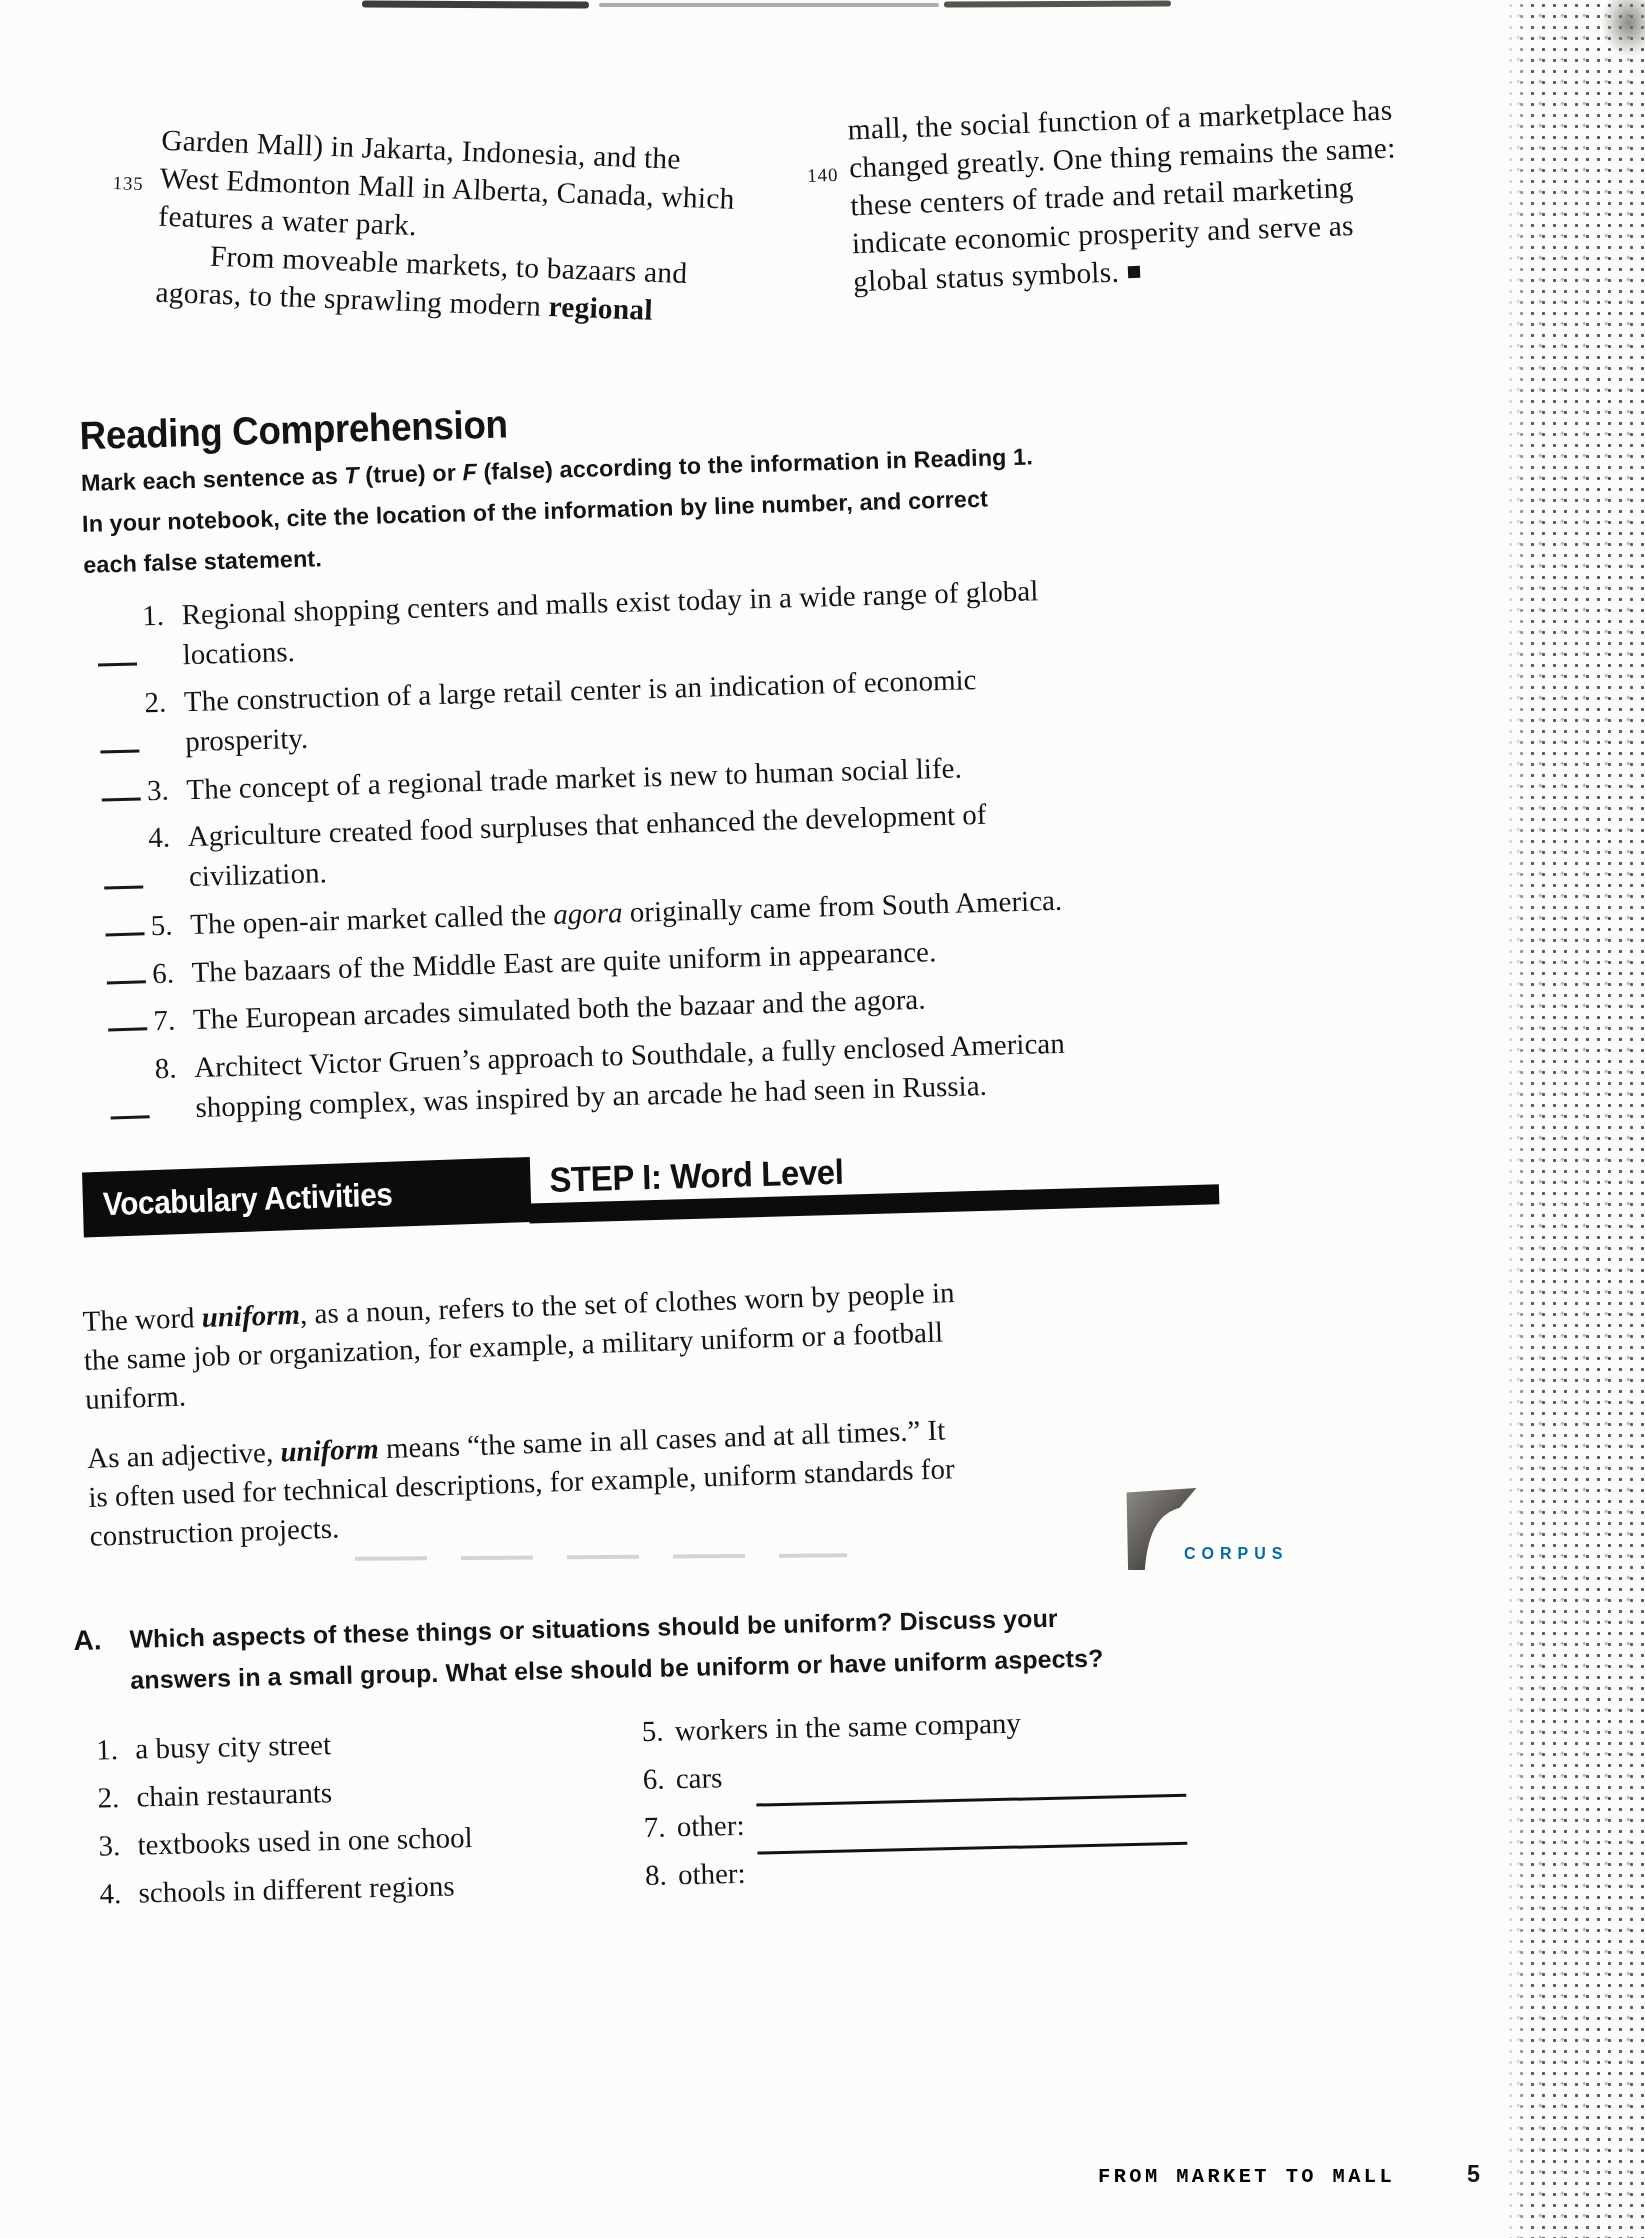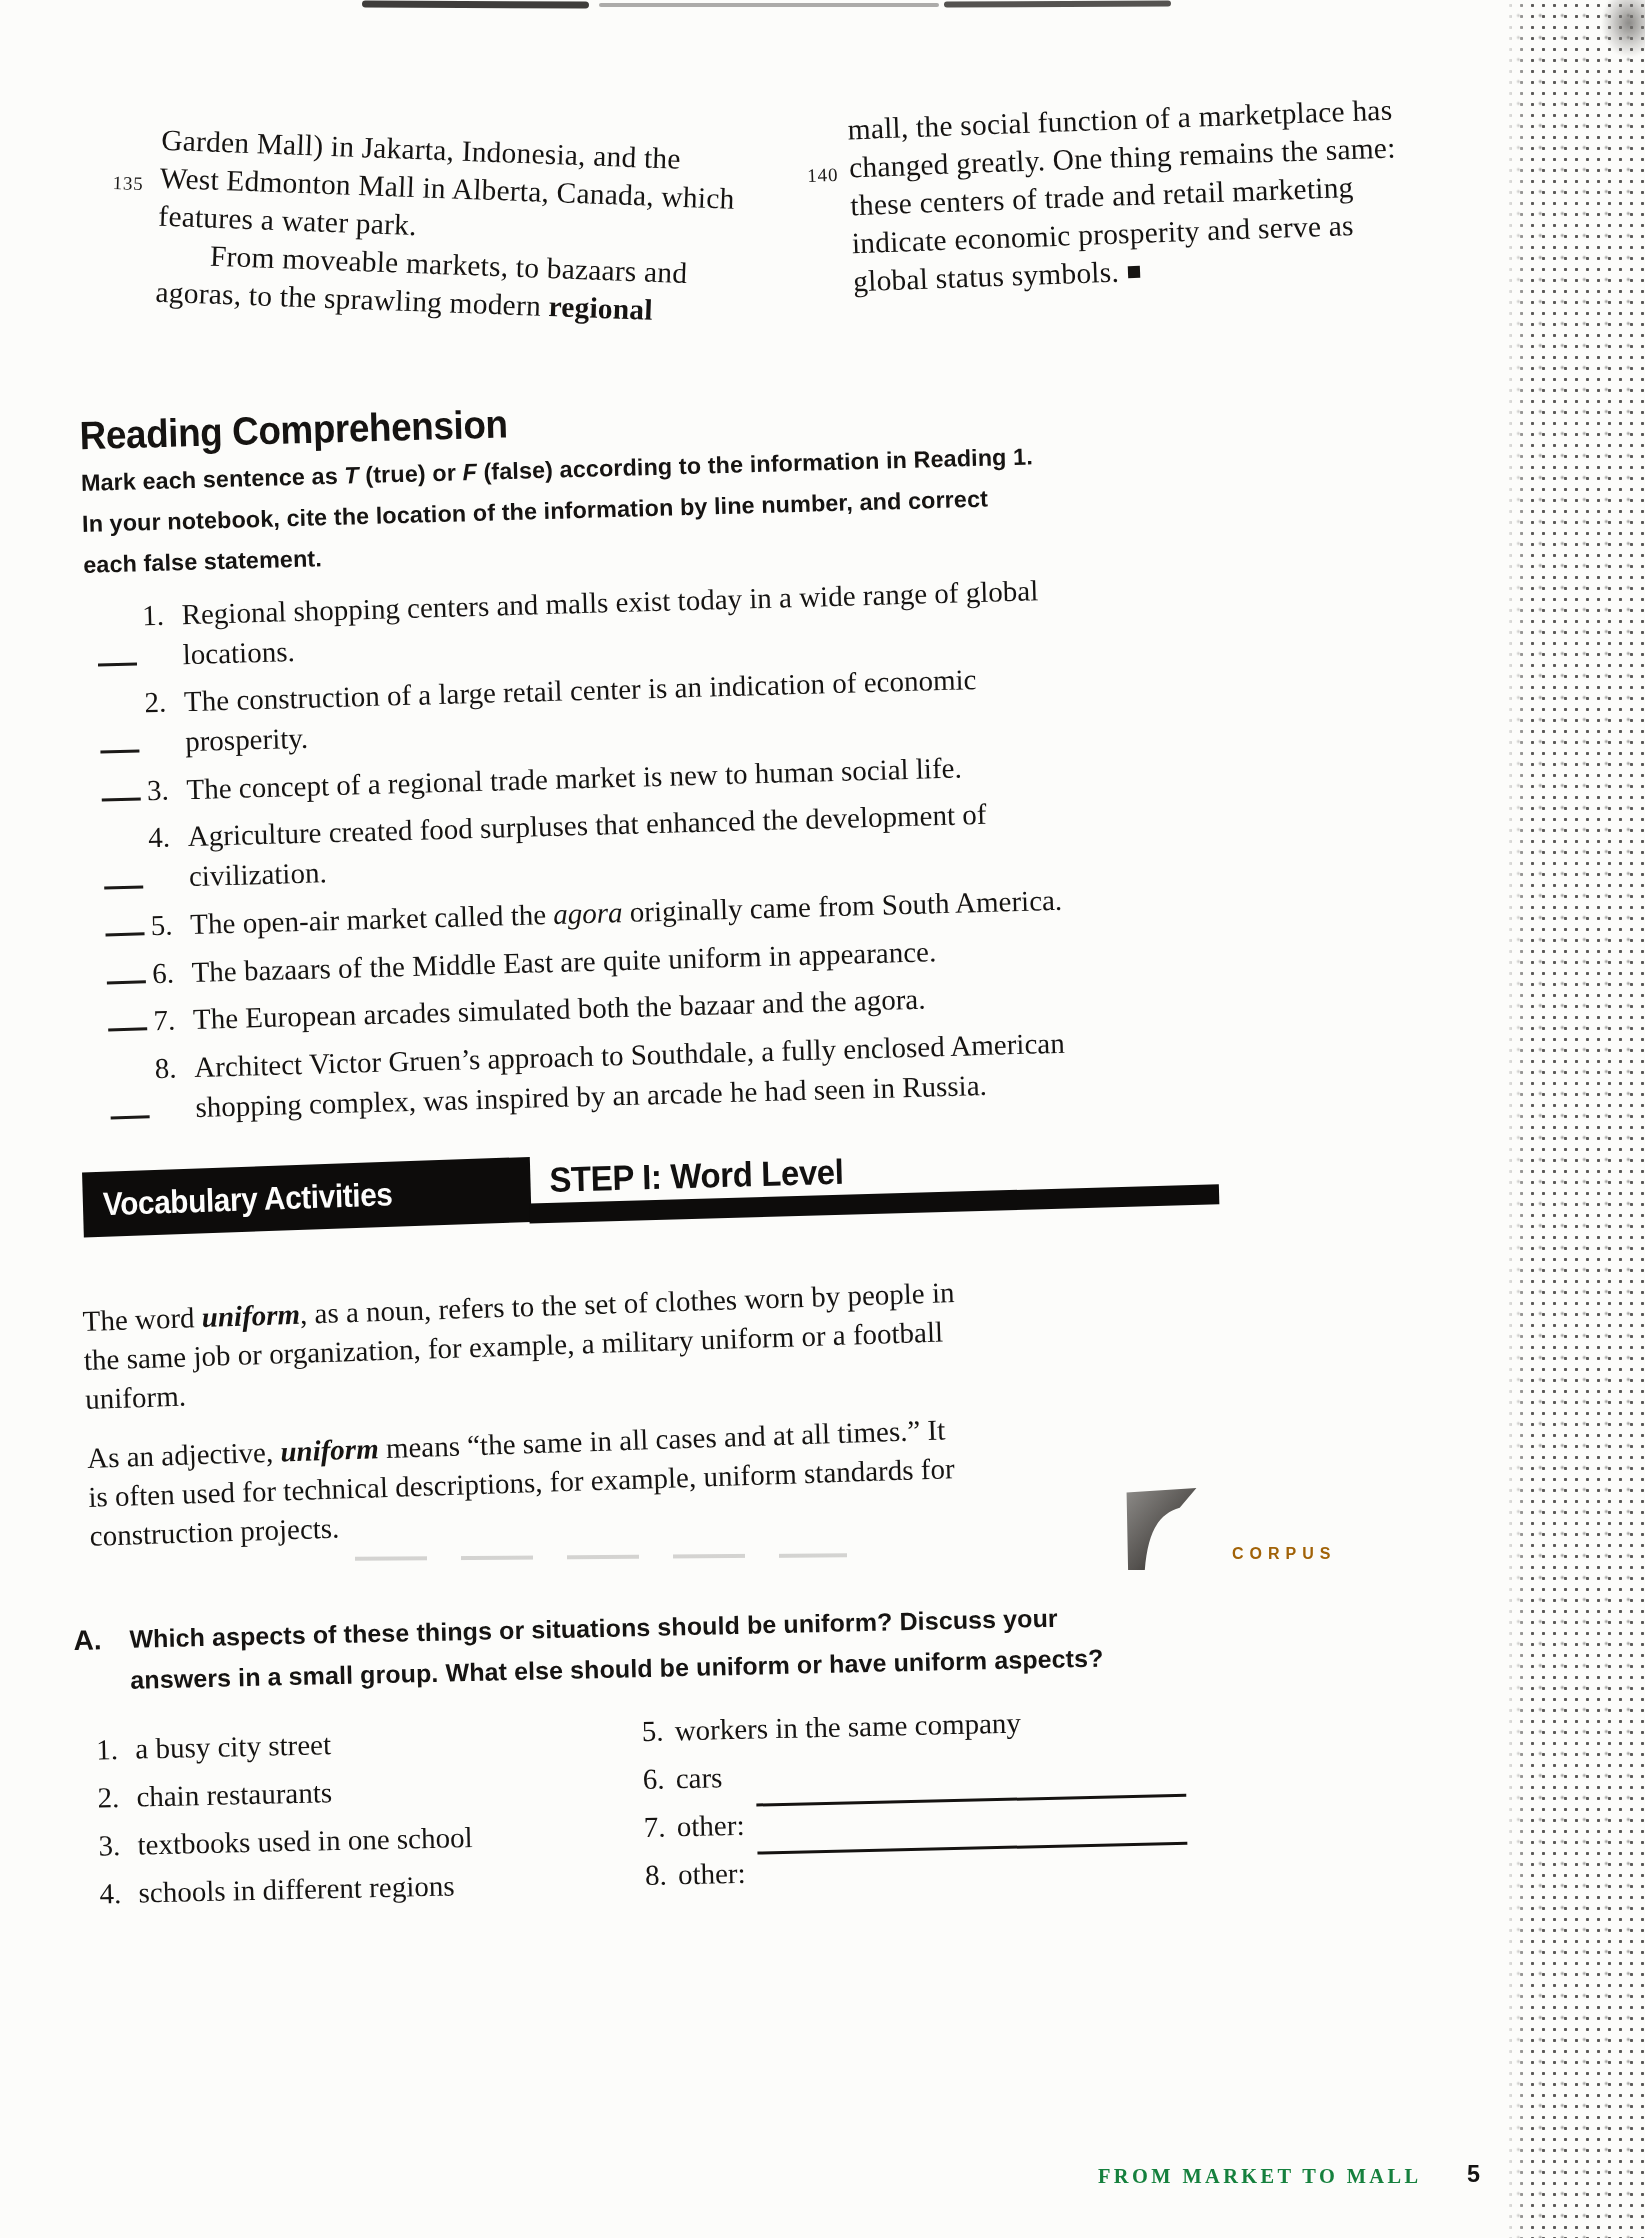--- a/index.html
+++ b/index.html
@@ -80,21 +80,21 @@
   
   .vocab-text{position:absolute;left:82px;top:1302px;width:1074px;
     transform:rotate(-1.9deg);transform-origin:0 0;font-size:29px;line-height:39px;}
   .vocab-text p{margin:0;white-space:pre-wrap;}
   .vocab-text p + p{margin-top:19.7px;}
   .term{font-weight:bold;font-style:italic;}
   .corpus{position:absolute;left:1125px;top:1488px;width:197px;height:98px;}
   .corpus svg{position:absolute;left:0;top:0;}
   .corpus .corpus-label{
     position:absolute;left:59px;top:57px;font-family:"Liberation Sans",sans-serif;
-    font-size:16px;letter-spacing:6px;color:#a16207;font-weight:600;margin-left:48px;
+    font-size:16px;letter-spacing:6px;color:#0369a1;font-weight:600;
   }
   .faint-smudge{
     position:absolute;left:355px;top:1555px;width:492px;height:3.8px;opacity:.8;
     background:repeating-linear-gradient(90deg, rgba(120,118,115,.38) 0 72px, rgba(120,118,115,0) 72px 106px);
     transform:rotate(-.4deg);
   }
   
   .activity{position:absolute;left:73px;top:1620px;width:1184px;height:393px;
     transform:rotate(-1.3deg);transform-origin:0 0;}
   .prompt-row{display:flex;}
@@ -105,22 +105,22 @@
   .act-col{position:absolute;top:0;}
   .act-col.left{left:20.4px;}
   .act-col.right{left:566px;top:-6px;}
   .act-item{display:flex;font-size:29px;line-height:30px;margin-bottom:18px;white-space:nowrap;}
   .act-num{width:39px;}
   .act-col.right .act-num{width:33px;}
   .write-blank{display:inline-block;width:430px;height:0;border-bottom:3px solid #151311;
     margin-left:12px;transform:translateY(-6px);}
   
   .footer-title{
-    position:absolute;left:1098px;top:2165px;font-family:Liberation Serif, serif;
-    font-weight:800;font-size:20.4px;letter-spacing:3.4px;color:#15803d;
+    position:absolute;left:1098px;top:2165px;font-family:Liberation Mono, monospace;
+    font-weight:800;font-size:20.4px;letter-spacing:3.4px;color:#000000;
   }
   .footer-page{
     position:absolute;left:1467px;top:2161px;font-family:"Liberation Sans",sans-serif;
     font-weight:800;font-size:23.4px;color:#131211;
   }
 </style>
 </head>
 <body>
 
 <div class="page">

